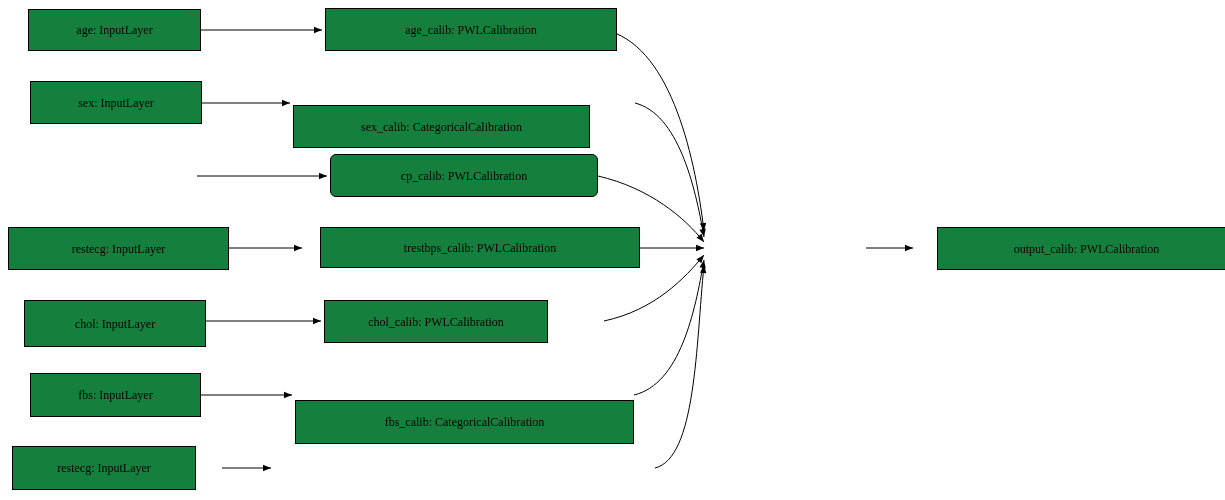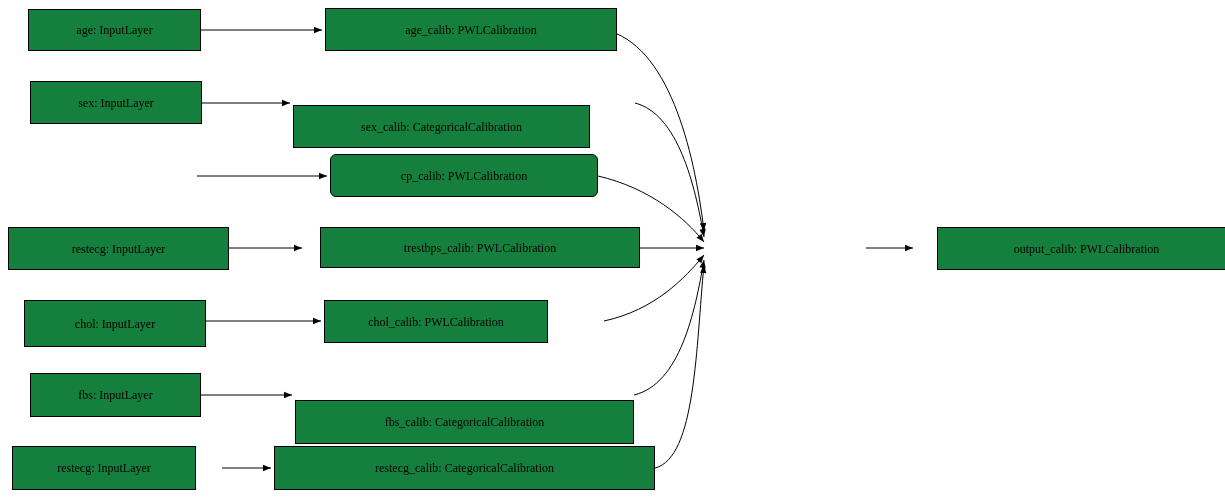--- a/index.html
+++ b/index.html
@@ -78,17 +78,16 @@
   <div class="node" style="left:24px;  top:300px; width:182px; height:47px;">chol: InputLayer</div>
   <div class="node" style="left:30px;  top:373px; width:171px; height:44px;">fbs: InputLayer</div>
   <div class="node" style="left:12px;   top:446px; width:184px; height:44px;">restecg: InputLayer</div>
 
   <div class="node" style="left:325px; top:8px;   width:292px; height:43px;">age_calib: PWLCalibration</div>
   <div class="node" style="left:293px; top:81px;  width:297px; height:43px;margin-top:24px;">sex_calib: CategoricalCalibration</div>
   <div class="node" style="left:330px; top:154px; width:268px; height:43px;border-radius:6px;">cp_calib: PWLCalibration</div>
   <div class="node" style="left:320px; top:227px; width:320px; height:41px;">trestbps_calib: PWLCalibration</div>
   <div class="node" style="left:324px; top:300px; width:224px; height:43px;">chol_calib: PWLCalibration</div>
   <div class="node" style="left:295px; top:373px; width:339px; height:44px;margin-top:27px;">fbs_calib: CategoricalCalibration</div>
-  <div class="node" style="left:274px; top:446px; width:381px; height:44px;">restecg_calib: CategoricalCalibration</div>
 
   <div class="node" style="left:937px; top:227px; width:299px; height:43px;">output_calib: PWLCalibration</div>
 
 </div>
 
 </body></html>

